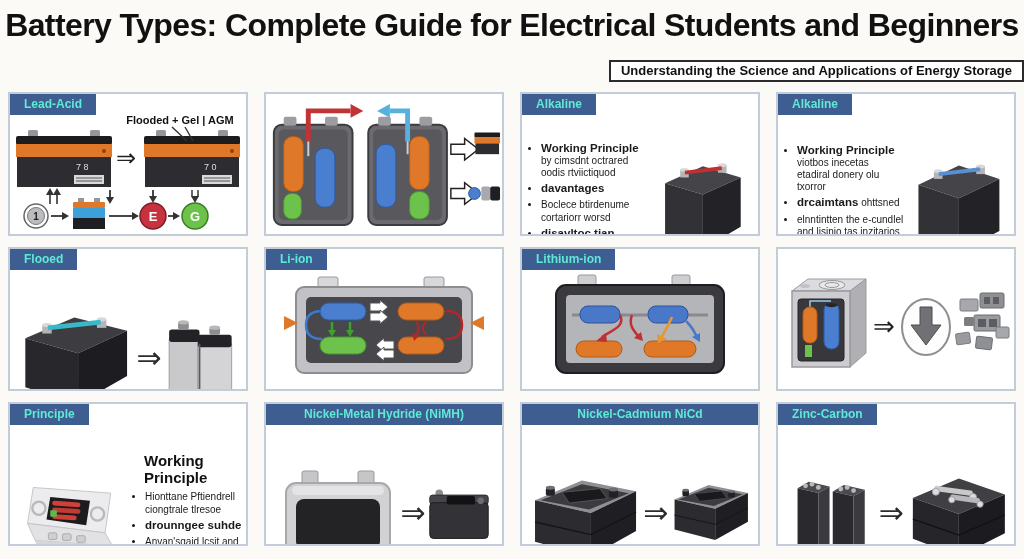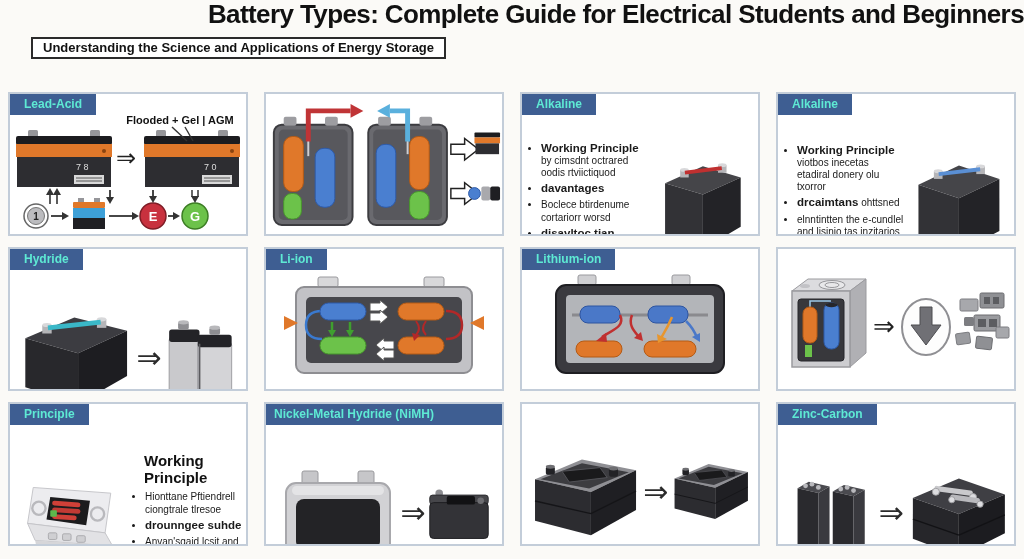--- a/index.html
+++ b/index.html
@@ -1,43 +1,43 @@
 <!DOCTYPE html>
 <html><head>
 <meta charset="utf-8">
 <style>
   html,body{margin:0;padding:0;}
   body{
     width:1024px;height:559px;background:#fbfaf7;position:relative;overflow:hidden;
     font-family:"Liberation Sans", sans-serif;color:#111;
   }
   .main-title{
-    text-align:right;font-size:26px;font-weight:800;letter-spacing:-0.6px;
-    padding-top:0;line-height:1.1;
-  }
-  .subtitle-wrap{display:flex;justify-content:flex-start;margin-top:8px;padding-left:31px;}
+    text-align:center;font-size:32px;font-weight:800;letter-spacing:-0.6px;
+    padding-top:8px;line-height:1.1;
+  }
+  .subtitle-wrap{display:flex;justify-content:flex-end;margin-top:17px;}
   .subtitle-box{
     border:2px solid #2b2b2b;background:#fff;padding:1px 10px 2px;
     font-size:13px;font-weight:700;
   }
   .grid{
     position:absolute;left:8px;right:8px;top:92px;
     display:grid;grid-template-columns:repeat(4,1fr);
     grid-auto-rows:144px;column-gap:16px;row-gap:11px;
   }
   .panel{
     background:#fff;border:2px solid #c3cdd9;position:relative;
     box-sizing:border-box;overflow:hidden;
   }
   .panel-header{
     display:inline-block;background:#3e5e92;color:#5eead4;font-weight:700;
     font-size:12px;padding:3px 14px 4px;position:relative;z-index:2;
     white-space:nowrap;
   }
-  .hdr-full{display:block;text-align:left;padding:3px 8px 4px;}
+  .hdr-full{display:block;text-align:center;padding:3px 8px 4px;}
   .fill-svg{position:absolute;left:0;top:0;width:100%;height:100%;z-index:1;}
   .content{
     display:flex;align-items:center;justify-content:center;
     height:calc(100% - 29px);padding:0 4px;gap:0;box-sizing:border-box;margin-top:32px;
   }
   ul.bullets{margin:2px 0 0;padding-left:15px;font-size:10px;line-height:1.22;color:#1a1a1a;}
   ul.bullets li{margin-bottom:2px;}
   .b{font-weight:700;font-size:11.5px;}
   .wp-heading{font-size:15px;font-weight:700;margin:2px 0 3px 14px;}
   .dbl-arrow{font-size:30px;color:#2b2b2b;line-height:1;flex:0 0 auto;}
@@ -188,21 +188,21 @@
             <ellipse cx="30.5" cy="22" rx="4.5" ry="2" fill="#d8d8da"></ellipse>
           <rect x="70" y="17" width="9" height="8" fill="#b5b5b8"></rect>
             <ellipse cx="74.5" cy="17" rx="4.5" ry="2" fill="#d8d8da"></ellipse>
           <line x1="31" y1="25" x2="74" y2="20" stroke="#5a8fd4" stroke-width="4"></line>
         </svg>
       </div>
     </div>
   </div>
 
   <div class="panel">
-    <span class="panel-header">Hydride</span>
+    <span class="panel-header">Flooed</span>
     <div class="content">
       <svg width="128" height="104" viewBox="0 0 130 110">
         <polygon points="12,34 64,12 120,26 68,50" fill="#3c3c41"></polygon>
         <polygon points="12,34 68,50 68,104 12,86" fill="#28282c"></polygon>
         <polygon points="68,50 120,26 120,74 68,104" fill="#1d1d21"></polygon>
         <rect x="30" y="20" width="10" height="9" fill="#b5b5b8"></rect>
           <ellipse cx="35" cy="20" rx="5" ry="2.2" fill="#d8d8da"></ellipse>
         <rect x="88" y="14" width="10" height="9" fill="#b5b5b8"></rect>
           <ellipse cx="93" cy="14" rx="5" ry="2.2" fill="#d8d8da"></ellipse>
         <line x1="36" y1="23" x2="92" y2="17" stroke="#3ab8c8" stroke-width="5"></line>
@@ -353,20 +353,21 @@
         <circle cx="14" cy="10" r="4" fill="#8e8e92"></circle>
         <rect x="4" y="12" width="62" height="10" rx="3" fill="#46464a" stroke="#2a2a2e"></rect>
         <rect x="4" y="20" width="62" height="38" rx="4" fill="#333337" stroke="#1c1c1f"></rect>
         <rect x="22" y="13" width="30" height="9" rx="2" fill="#121214"></rect>
         <circle cx="58" cy="18" r="3.5" fill="#6e6e72"></circle>
       </svg>
     </div>
   </div>
 
   <div class="panel">
+    <span class="panel-header hdr-full">Nickel-Cadmium NiCd</span>
     <div class="content">
       <svg width="126" height="100" viewBox="0 0 130 104">
         <polygon points="10,38 62,16 122,28 72,52" fill="#8f8f94"></polygon>
         <polygon points="16,38 62,20 114,30 70,48" fill="#3c3c40"></polygon>
         <polygon points="40,29 82,25 90,36 48,41" fill="#1a1a1c" stroke="#55555a"></polygon>
         <polygon points="10,38 72,52 72,100 10,84" fill="#2c2c30"></polygon>
         <polygon points="72,52 122,28 122,72 72,100" fill="#1f1f23"></polygon>
         <line x1="10" y1="62" x2="72" y2="76" stroke="#151518" stroke-width="1.5"></line>
         <line x1="72" y1="76" x2="122" y2="51" stroke="#151518" stroke-width="1.5"></line>
         <rect x="22" y="24" width="10" height="9" rx="2" fill="#222226"></rect>

